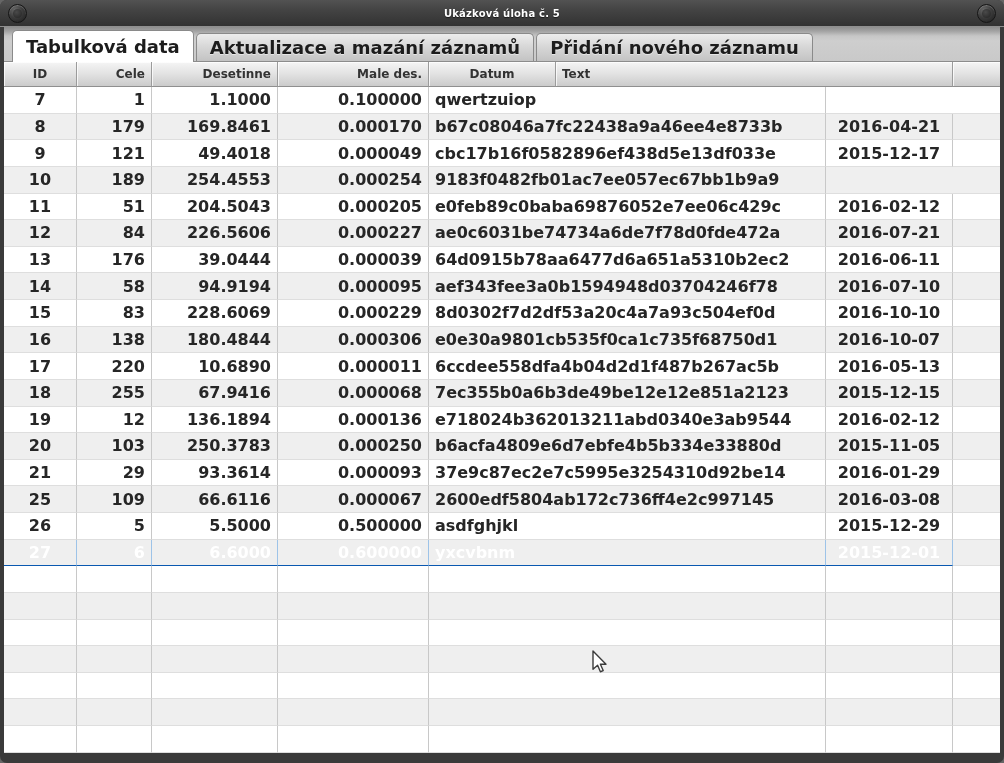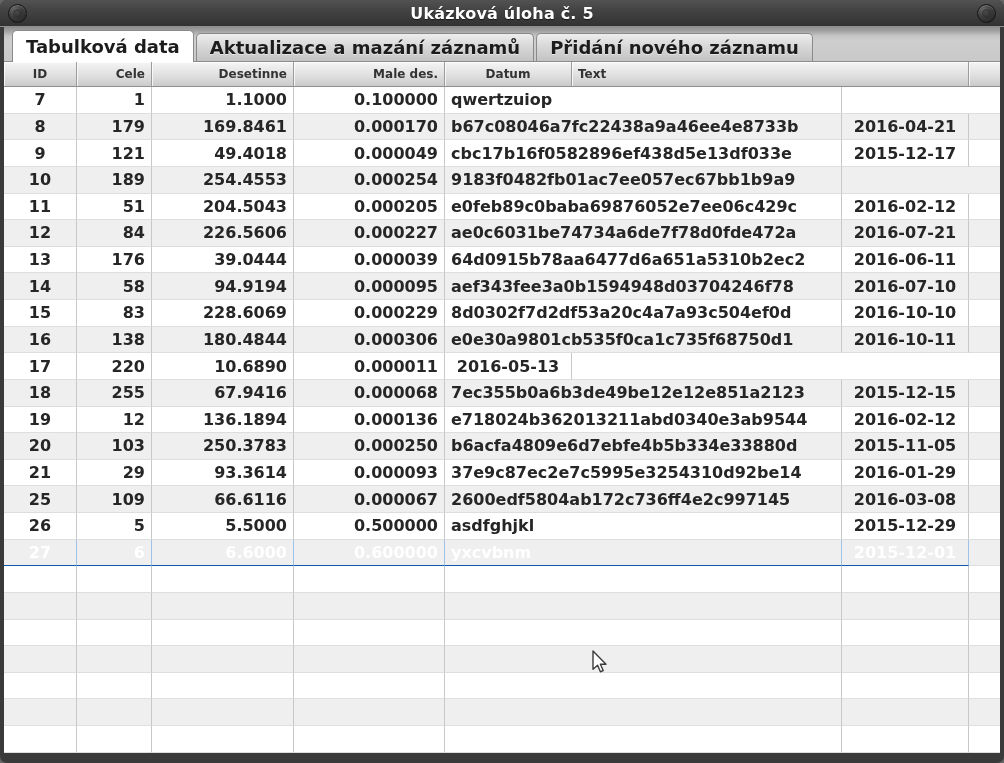--- a/index.html
+++ b/index.html
@@ -10,21 +10,21 @@
     font-family:"DejaVu Sans", sans-serif;
   }
   
   .titlebar {
     position:absolute; left:0; top:0; width:1004px; height:27px;
     background:linear-gradient(to bottom,#525252 0%,#434343 40%,#323232 100%);
     border-bottom:1px solid #8f8f8f;
     display:flex; align-items:center; justify-content:center;
   }
   .title-text {
-    color:#ffffff; font-size:16px; font-weight:bold; letter-spacing:.2px;
+    color:#ffffff; font-size:10px; font-weight:bold; letter-spacing:.2px;
     text-shadow:0 1px 1px rgba(0,0,0,.6);
   }
   .win-btn {
     position:absolute; top:4px; width:19px; height:19px; border-radius:50%;
     background:radial-gradient(circle at 35% 30%, #6a6a6a 0%, #3c3c3c 45%, #1d1d1d 100%);
     border:1px solid #161616; box-shadow:inset 0 1px 1px rgba(255,255,255,.25);
   }
   .win-btn .dot {
     position:absolute; left:4px; top:4px; width:9px; height:9px; border-radius:50%;
     background:radial-gradient(circle at 40% 35%, #4a4a4a, #222);
@@ -75,21 +75,21 @@
     font-size:16px; font-weight:bold; color:#262626;
     white-space:nowrap; overflow:hidden;
   }
   .cell.sel {
     background:linear-gradient(to bottom,#0a58b0 0%,#0d6bcd 18%,#0d6bcd 100%);
     color:#ffffff; border-right-color:#9dc3e8; border-bottom-color:#0a58b0;
   }
   
   .c-id    { width:73px;  justify-content:center; }
   .c-cele  { width:75px;  justify-content:flex-end; padding-right:6px; }
-  .c-des   { width:142px; justify-content:flex-end; padding-right:6px; }
+  .c-des   { width:126px; justify-content:flex-end; padding-right:6px; }
   .c-male  { width:151px; justify-content:flex-end; padding-right:6px; }
   .c-text  { width:397px; justify-content:flex-start; padding-left:6px; }
   .c-datum { width:127px; justify-content:center; }
   .c-extra { flex:1; border-right:none; }
   .hcell.c-extra { border-right:none; }
   
   .cursor { position:absolute; left:590px; top:650px; z-index:10; pointer-events:none; }
 </style>
 </head>
 <body>
@@ -203,28 +203,29 @@
           <div class="cell c-text">8d0302f7d2df53a20c4a7a93c504ef0d</div>
           <div class="cell c-datum">2016-10-10</div>
           <div class="cell c-extra"></div>
         </div>
         <div class="trow alt">
           <div class="cell c-id">16</div>
           <div class="cell c-cele">138</div>
           <div class="cell c-des">180.4844</div>
           <div class="cell c-male">0.000306</div>
           <div class="cell c-text">e0e30a9801cb535f0ca1c735f68750d1</div>
-          <div class="cell c-datum">2016-10-11</div>
+          <div class="cell c-datum">2016-10-07</div>
           <div class="cell c-extra"></div>
         </div>
         <div class="trow">
           <div class="cell c-id">17</div>
           <div class="cell c-cele">220</div>
           <div class="cell c-des">10.6890</div>
           <div class="cell c-male">0.000011</div>
+          <div class="cell c-text">6ccdee558dfa4b04d2d1f487b267ac5b</div>
           <div class="cell c-datum">2016-05-13</div>
           <div class="cell c-extra"></div>
         </div>
         <div class="trow alt">
           <div class="cell c-id">18</div>
           <div class="cell c-cele">255</div>
           <div class="cell c-des">67.9416</div>
           <div class="cell c-male">0.000068</div>
           <div class="cell c-text">7ec355b0a6b3de49be12e12e851a2123</div>
           <div class="cell c-datum">2015-12-15</div>

